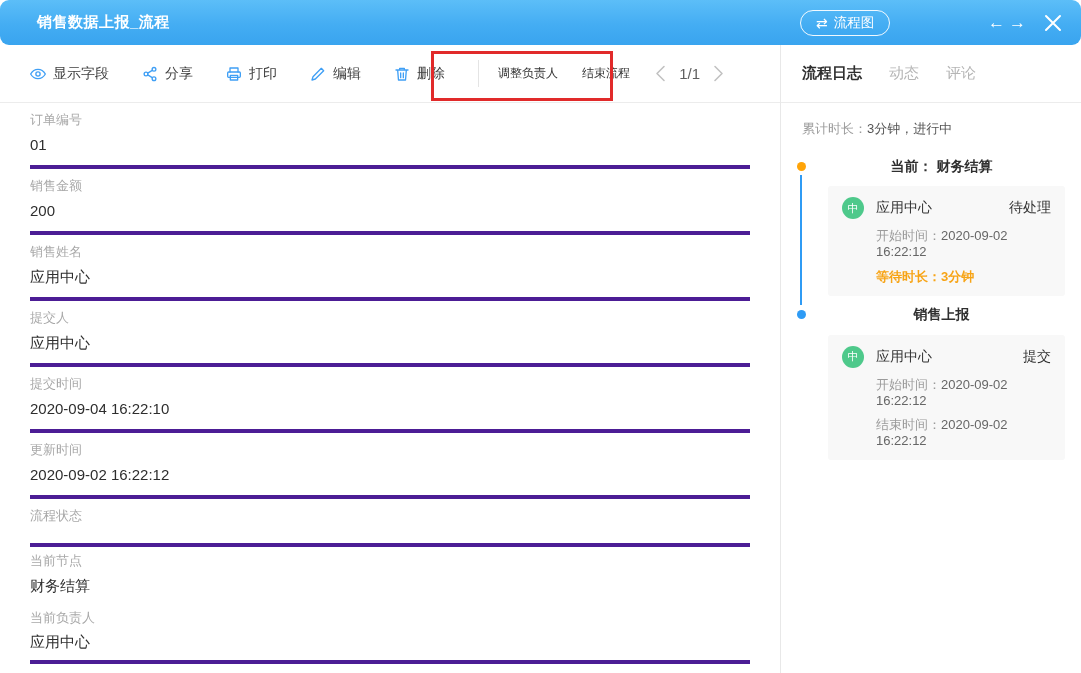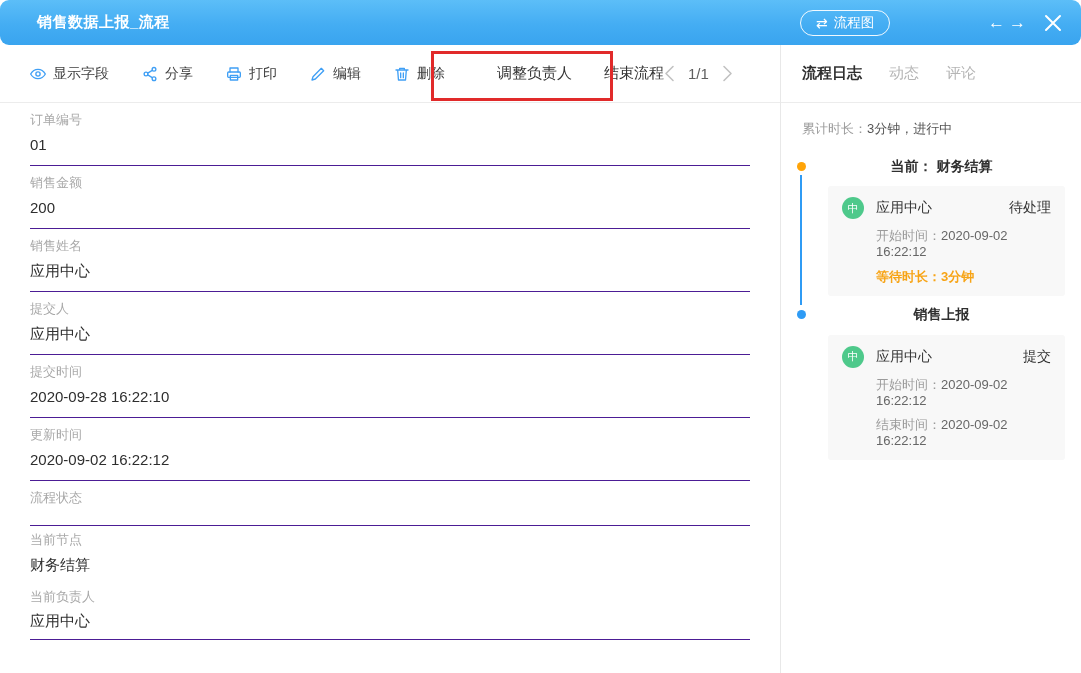--- a/index.html
+++ b/index.html
@@ -17,28 +17,28 @@
   .nav-arrows { position:absolute; left:986px; top:0; height:45px; display:flex; align-items:center; color:#fff; font-size:17px; font-weight:bold; }
   .nav-arrow { cursor:pointer; padding:0 2px; line-height:1; }
   .close-btn { position:absolute; left:1036px; top:0; width:34px; height:45px; display:flex; align-items:center; justify-content:center; cursor:pointer; }
 
   
   .main { position:absolute; top:45px; left:0; width:780px; bottom:8px; background:#fff; }
   .toolbar { height:58px; display:flex; align-items:center; padding-left:30px; border-bottom:1px solid #ececec; }
   .tool-item { display:flex; align-items:center; gap:7px; font-size:14px; color:#404040; margin-right:33px; cursor:pointer; white-space:nowrap; }
   .tool-icon { width:16px; height:16px; flex:0 0 auto; }
   .v-divider { width:1px; height:27px; background:#e4e4e4; margin-right:19px; }
-  .action-btn { font-size:15px; color:#333; cursor:pointer; white-space:nowrap; background:none; border:none; font-family:inherit; }
-  .action-btn + .action-btn { margin-left:32px; }
+  .action-btn { font-size:12px; color:#333; cursor:pointer; white-space:nowrap; background:none; border:none; font-family:inherit; }
+  .action-btn + .action-btn { margin-left:24px; }
   .pager { margin-left:auto; margin-right:56px; display:flex; align-items:flex-start; gap:13px; }
   .pager-chevron { cursor:pointer; display:flex; align-items:center; }
   .pager-text { font-size:15px; color:#5f5f5f; }
 
   .fields { padding:0 30px; }
-  .field-row { padding:10px 0 11px; border-bottom:1px solid #4c1d95; }
+  .field-row { padding:10px 0 11px; border-bottom:4px solid #4c1d95; }
   .field-row.no-border { border-bottom:none; }
   .field-row.compact { padding:7px 0 9px; }
   .field-label { font-size:13px; color:#a8a8a8; margin-bottom:8px; line-height:1.15; }
   .field-value { font-size:15px; color:#2e2e2e; line-height:1.2; }
 
   
   .annotation-box { position:absolute; left:431px; top:51px; width:182px; height:50px;
     border:3px solid #e12a2a; z-index:20; pointer-events:none; }
 
   
@@ -168,21 +168,21 @@
     <div class="field-row">
       <div class="field-label">销售姓名</div>
       <div class="field-value">应用中心</div>
     </div>
     <div class="field-row">
       <div class="field-label">提交人</div>
       <div class="field-value">应用中心</div>
     </div>
     <div class="field-row">
       <div class="field-label">提交时间</div>
-      <div class="field-value">2020-09-28 16:22:10</div>
+      <div class="field-value">2020-09-04 16:22:10</div>
     </div>
     <div class="field-row">
       <div class="field-label">更新时间</div>
       <div class="field-value">2020-09-02 16:22:12</div>
     </div>
     <div class="field-row">
       <div class="field-label">流程状态</div>
     </div>
     <div class="field-row compact no-border">
       <div class="field-label">当前节点</div>

